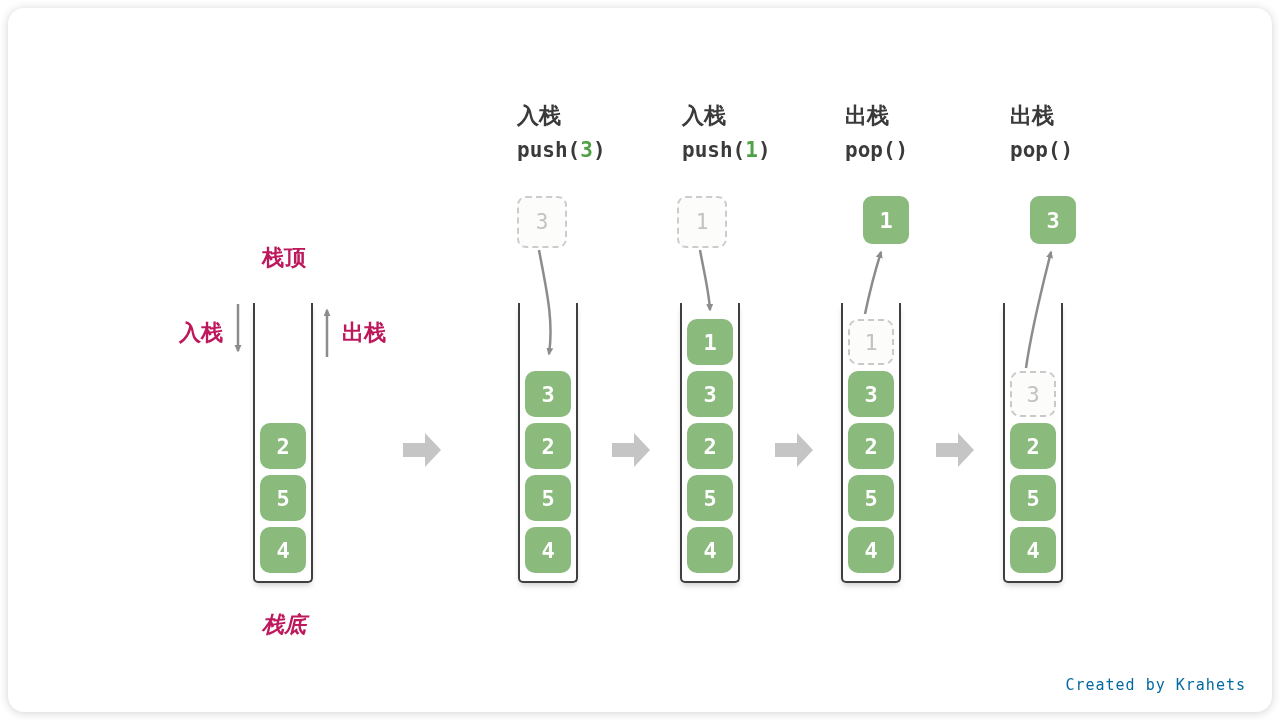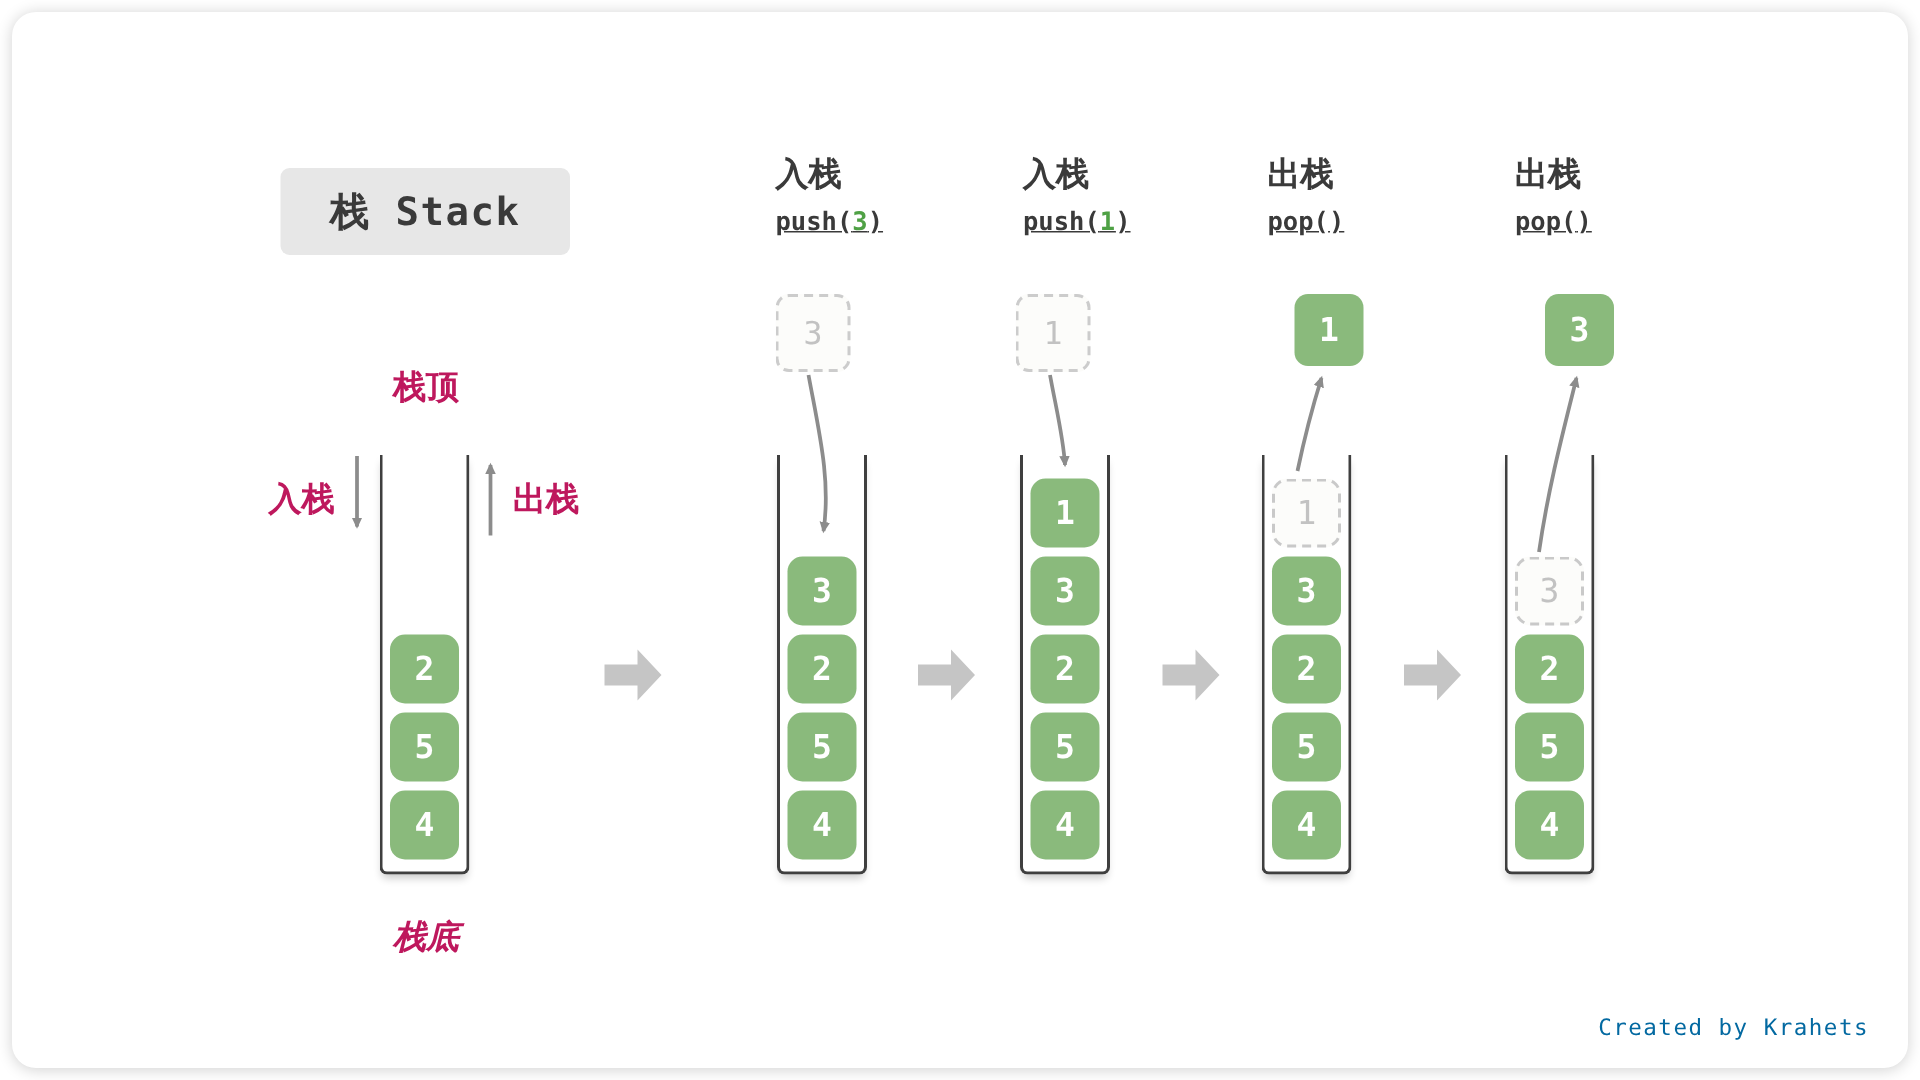--- a/index.html
+++ b/index.html
@@ -14,22 +14,22 @@
                background:#e7e7e7; border-radius:6px; display:flex; align-items:center;
                justify-content:center; font-family:"DejaVu Sans Mono", monospace;
                font-weight:bold; font-size:26px; color:#3a3a3a; letter-spacing:1px; }
 
   .cjk-label { position:absolute; font-weight:bold; font-size:22px; color:#be185d;
                white-space:nowrap; }
   .centered { transform:translateX(-50%); }
 
   .col-header { position:absolute; top:101px; }
   .col-header .h1 { font-weight:bold; font-size:22px; color:#3a3a3a; margin-bottom:7px; }
-  .col-header .h2 { font-family:"DejaVu Sans Mono", monospace; font-size:17px;
-                    font-weight:bold; color:#3a3a3a;text-decoration:underline; }
+  .col-header .h2 { font-family:"DejaVu Sans Mono", monospace; font-size:21px;
+                    font-weight:bold; color:#3a3a3a; }
   .code-arg { color:#4fa145; }
 
   .stack { position:absolute; top:303px; width:60px; height:280px; background:#ffffff;
            border-left:2px solid #3f3f3f; border-right:2px solid #3f3f3f;
            border-bottom:2px solid #3f3f3f; border-radius:0 0 5px 5px;
            box-shadow:0 4px 6px -2px rgba(0,0,0,0.22); }
   .box { position:absolute; left:5px; width:46px; height:46px; border-radius:10px;
          background:#8aba7c; color:#ffffff; display:flex; align-items:center;
          justify-content:center; font-family:"DejaVu Sans Mono", monospace;
          font-weight:bold; font-size:22px; }
@@ -49,23 +49,20 @@
   .watermark { position:absolute; right:34px; top:676px;
                font-family:"DejaVu Sans Mono", monospace; font-size:15px;
                color:#0369a1; letter-spacing:1px; }
 </style>
 </head>
 <body>
 
 <div id="page">
   <div class="card"></div>
 
-  <div class="title-box">
-    <span>栈 Stack</span>
-  </div>
 
   <div class="cjk-label centered" style="left:284px; top:243px;">栈顶</div>
   <div class="cjk-label centered" style="left:284px; top:610px;font-style:italic;">栈底</div>
   <div class="cjk-label" style="left:179px; top:318px;">入栈</div>
   <div class="cjk-label" style="left:342px; top:318px;">出栈</div>
 
   <div class="col-header" style="left:517px;">
     <div class="h1">入栈</div>
     <div class="h2"><span>push(</span><span class="code-arg">3</span><span>)</span></div>
   </div>

